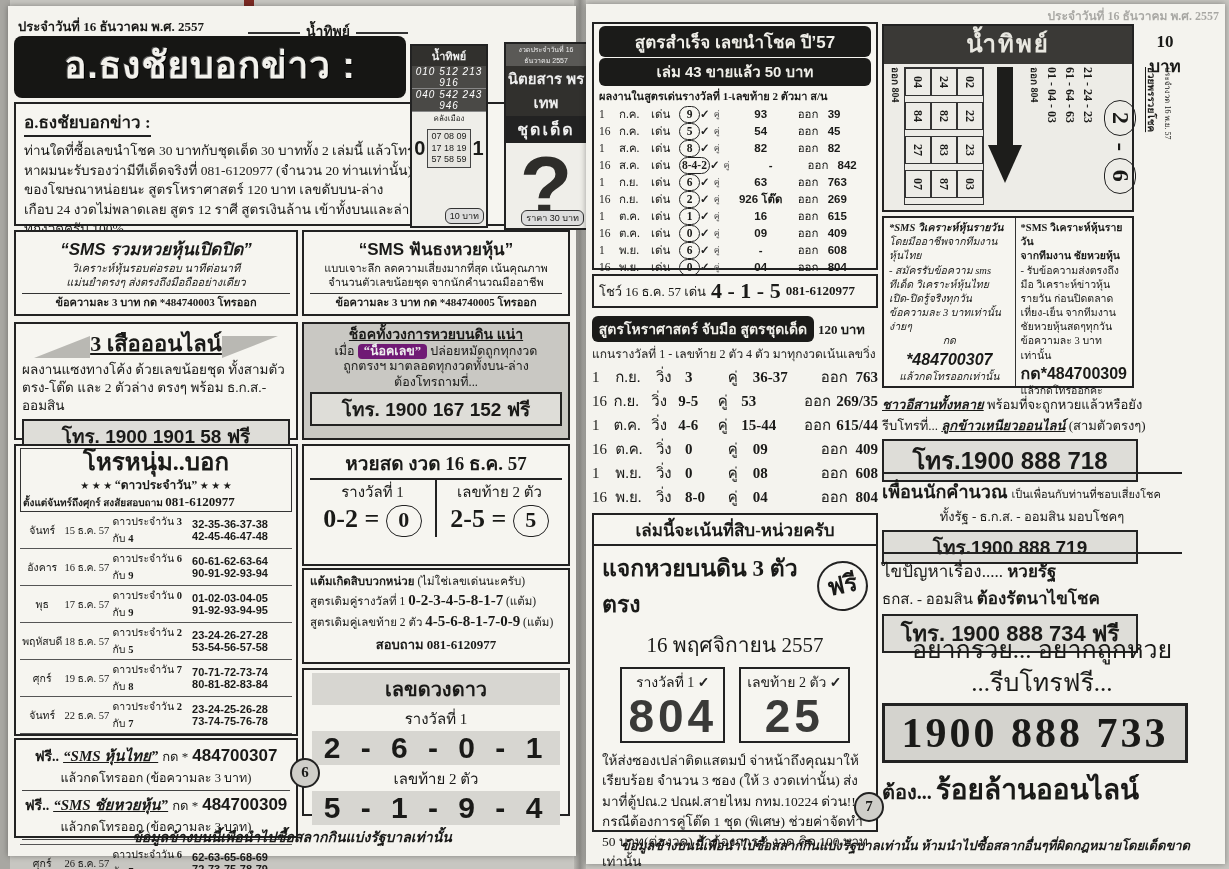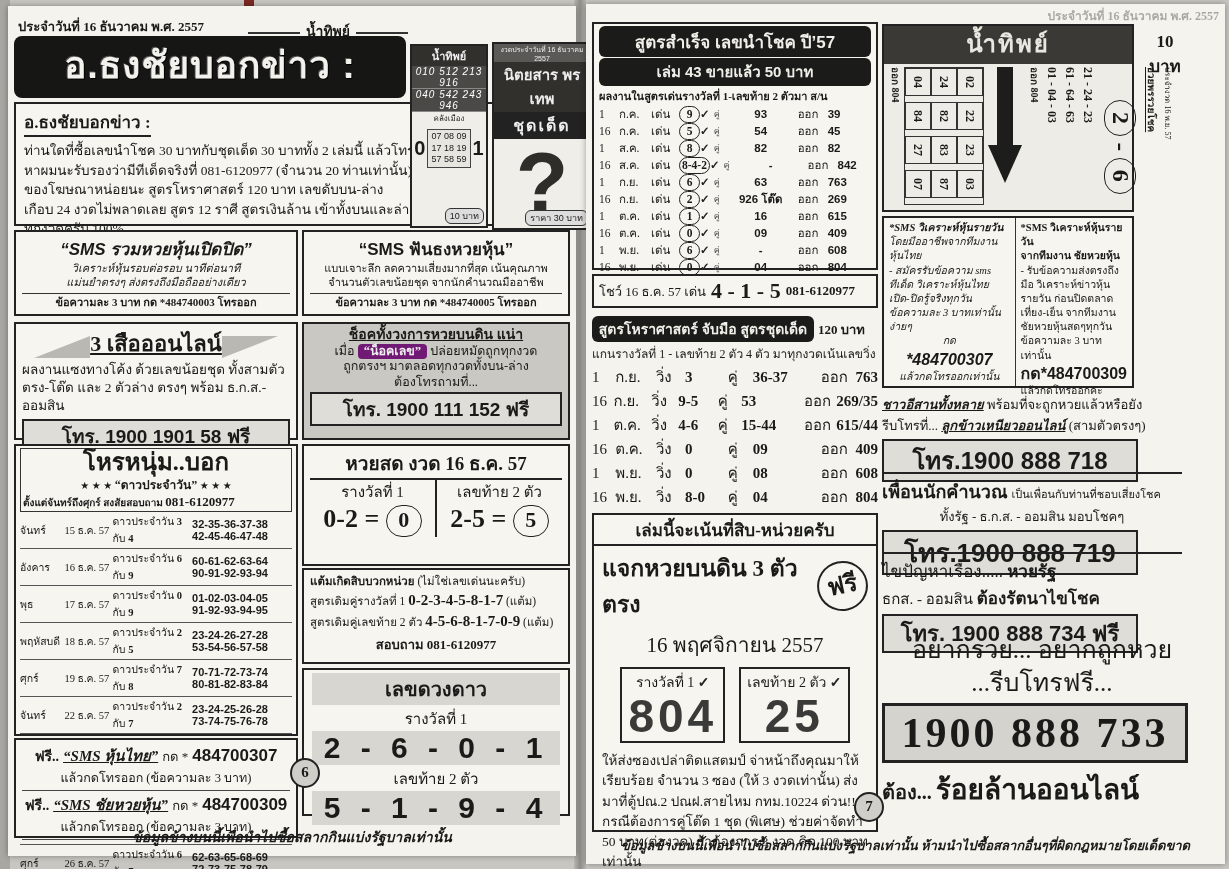--- a/index.html
+++ b/index.html
@@ -22,38 +22,38 @@
   .lp-mast{position:absolute;top:14px;left:220px;width:200px;text-align:center;font-size:14px;font-weight:bold;}
   .lp-mast:before,.lp-mast:after{content:"";display:inline-block;width:52px;border-top:2px solid #333;vertical-align:middle;margin:0 6px;}
   .lp-banner{position:absolute;left:6px;top:30px;width:392px;height:62px;background:#161614;border-radius:8px;color:#f2f1ec;
     font-family:"Liberation Sans","DejaVu Sans",sans-serif;font-weight:bold;font-size:37px;text-align:center;line-height:60px;
     text-shadow:1px 1px 0 #000,-1px -1px 0 #555;letter-spacing:1px;}
   .lp-article{left:6px;top:96px;width:556px;height:124px;padding:4px 8px;}
   .lp-article h3{margin:0 0 2px;font-size:17px;display:inline-block;border-bottom:2px solid #222;}
   .lp-article p{margin:2px 0 0;font-size:13.5px;line-height:1.45;width:392px;}
   .cover{position:absolute;border:2px solid #222;background:#efeee9;box-sizing:border-box;font-family:"Liberation Sans","DejaVu Sans",sans-serif;}
   .cv1{left:402px;top:38px;width:78px;height:184px;}
-  .cv2{left:484px;top:36px;width:100px;height:188px;}
+  .cv2{left:496px;top:36px;width:84px;height:188px;}
   .cv-band{background:#31302d;color:#eee;font-weight:bold;text-align:center;font-size:11px;padding:1px 0;}
   .cv-num{background:#4a4946;color:#fff;font-size:10px;text-align:center;letter-spacing:1px;border-bottom:1px solid #888;font-style:italic;}
   .cv-grid{font-size:9px;text-align:center;line-height:1.3;margin-top:2px;}
   .cv-big{font-size:20px;font-weight:bold;}
   .cv-price{position:absolute;bottom:2px;right:2px;font-size:9px;border:1px solid #333;border-radius:6px;padding:0 4px;background:#ddd;}
   .cv2 .q{font-size:86px;font-weight:bold;text-align:center;color:#2e2d2a;line-height:1.0;}
   .smsbx{padding:3px 6px;text-align:center;}
   .smsbx .t{font-family:"Liberation Sans","DejaVu Sans",sans-serif;font-weight:bold;font-size:17px;}
   .tiger-t{font-size:22px;font-weight:bold;text-align:center;text-decoration:underline;margin:4px 0 2px;}
   .tri{display:inline-block;width:0;height:0;border-style:solid;vertical-align:middle;}
   .tri.l{border-width:0 0 22px 56px;border-color:transparent transparent #b9b8b3 transparent;}
   .tri.r{border-width:22px 56px 0 0;border-color:#b9b8b3 transparent transparent transparent;}
   .knock{background:#c9c8c3;}
   .knock .kb{display:inline-block;background:#701a75;color:#eee;border-radius:4px;padding:0 6px;font-weight:bold;}
   .hora-t{font-size:24px;font-weight:bold;text-align:center;line-height:1.05;}
   .hora-row{display:flex;align-items:center;font-size:10.5px;border-bottom:1px solid #555;padding:1px 0;}
-  .hora-row .d1{width:48px;}
+  .hora-row .d1{width:48px;text-align:center;}
   .hora-row .d2{width:52px;}
   .hora-row .d3{width:86px;}
   .hora-row .nums{width:108px;font-size:11px;font-weight:bold;font-family:"Liberation Sans","DejaVu Sans",sans-serif;line-height:1.15;}
   .fs-row{display:flex;font-size:11.5px;line-height:15px;align-items:center;}
   .fs-row .c1{width:20px;} .fs-row .c2{width:32px;} .fs-row .c3{width:28px;}
   .circ{display:inline-block;min-width:15px;height:15px;border:1.5px solid #222;border-radius:9px;text-align:center;line-height:14px;padding:0 2px;font-weight:bold;}
   .chk{color:#222;font-weight:bold;}
   .fs-row .c5{width:74px;text-align:center;font-weight:bold;font-family:"Liberation Sans","DejaVu Sans",sans-serif;}
   .fs-row .c6{width:30px;} .fs-row .c7{font-weight:bold;font-family:"Liberation Sans","DejaVu Sans",sans-serif;}
   .wg-row{display:flex;font-size:15px;line-height:24px;}
@@ -148,21 +148,21 @@
     <div class="bx" style="left:6px;top:316px;width:284px;height:118px;padding:2px 6px;">
       <div class="ctr"><span class="tri l"></span><span class="tiger-t">3 เสือออนไลน์</span><span class="tri r"></span></div>
       <div style="font-size:13.5px;line-height:1.35;">ผลงานแซงทางโค้ง ด้วยเลขน้อยชุด ทั้งสามตัวตรง-โต๊ด และ 2 ตัวล่าง ตรงๆ พร้อม ธ.ก.ส.-ออมสิน</div>
       <div class="ph" style="margin-top:3px;font-size:19px;">โทร. 1900 1901 58 ฟรี</div>
     </div>
     <div class="bx knock" style="left:294px;top:316px;width:268px;height:118px;padding:2px 6px;text-align:center;">
       <div class="sm b u" style="font-size:14px;">ช็อคทั้งวงการหวยบนดิน แน่า</div>
       <div class="sm" style="font-size:12.5px;"><span>เมื่อ</span> <span class="kb">“น็อคเลข”</span> <span>ปล่อยหมัดถูกทุกงวด</span></div>
       <div class="sm" style="font-size:12.5px;">ถูกตรงฯ มาตลอดทุกงวดทั้งบน-ล่าง</div>
       <div class="sm" style="font-size:12.5px;">ต้องโทรถามที่...</div>
-      <div class="ph" style="margin-top:2px;font-size:19px;">โทร. 1900 111 152 ฟรี</div>
+      <div class="ph" style="margin-top:2px;font-size:19px;">โทร. 1900 167 152 ฟรี</div>
     </div>
 
     <div class="bx" style="left:6px;top:438px;width:284px;height:292px;padding:2px 4px;">
       <div style="border:1px solid #333;padding:1px 2px;">
         <div class="hora-t">โหรหนุ่ม..บอก</div>
         <div class="ctr" style="font-size:10px;"><span>★ ★ ★</span> <span class="b" style="font-size:12px;">“ดาวประจำวัน”</span> <span>★ ★ ★</span></div>
         <div style="font-size:10px;"><span class="b">ตั้งแต่จันทร์ถึงศุกร์ สงสัยสอบถาม</span> <span style="font-size:13px;font-weight:bold;">081-6120977</span></div>
       </div>
       <div>
 
@@ -558,21 +558,21 @@
 
     <div style="position:absolute;left:296px;top:390px;width:300px;font-size:13px;">
       <div><span class="b u" style="font-style:italic;">ชาวอีสานทั้งหลาย</span> <span>พร้อมที่จะถูกหวยแล้วหรือยัง</span></div>
       <div><span>รีบโทรที่...</span> <span class="b u" style="font-style:italic;">ลูกข้าวเหนียวออนไลน์</span> <span>(สามตัวตรงๆ)</span></div>
       <div class="ph" style="margin-top:3px;font-size:24px;width:252px;">โทร.1900  888  718</div>
     </div>
 
     <div style="position:absolute;left:296px;top:468px;width:300px;border-top:2px solid #222;padding-top:3px;">
       <div><span class="b" style="font-size:18px;">เพื่อนนักคำนวณ</span> <span style="font-size:11px;">เป็นเพื่อนกับท่านที่ชอบเสี่ยงโชค</span></div>
       <div class="ctr" style="font-size:13px;">ทั้งรัฐ - ธ.ก.ส. - ออมสิน  มอบโชคๆ</div>
-      <div class="ph" style="margin-top:3px;font-size:26px;width:252px;">โทร.1900  888  719</div>
+      <div class="ph" style="margin-top:3px;font-size:19px;width:252px;">โทร.1900  888  719</div>
     </div>
 
     <div style="position:absolute;left:296px;top:548px;width:300px;border-top:2px solid #222;padding-top:3px;">
       <div style="font-size:17px;"><span>ไขปัญหาเรื่อง.....</span> <span class="b">หวยรัฐ</span></div>
       <div style="font-size:15px;"><span>ธกส. - ออมสิน</span> <span class="b" style="font-size:17px;margin-top:33px;">ต้องรัตนาไขโชค</span></div>
       <div class="ph" style="margin-top:3px;font-size:22px;width:252px;">โทร. 1900 888 734 ฟรี</div>
     </div>
 
     <div style="position:absolute;left:296px;top:630px;width:320px;">
       <div class="big-line">อยากรวย...  อยากถูกหวย</div>

